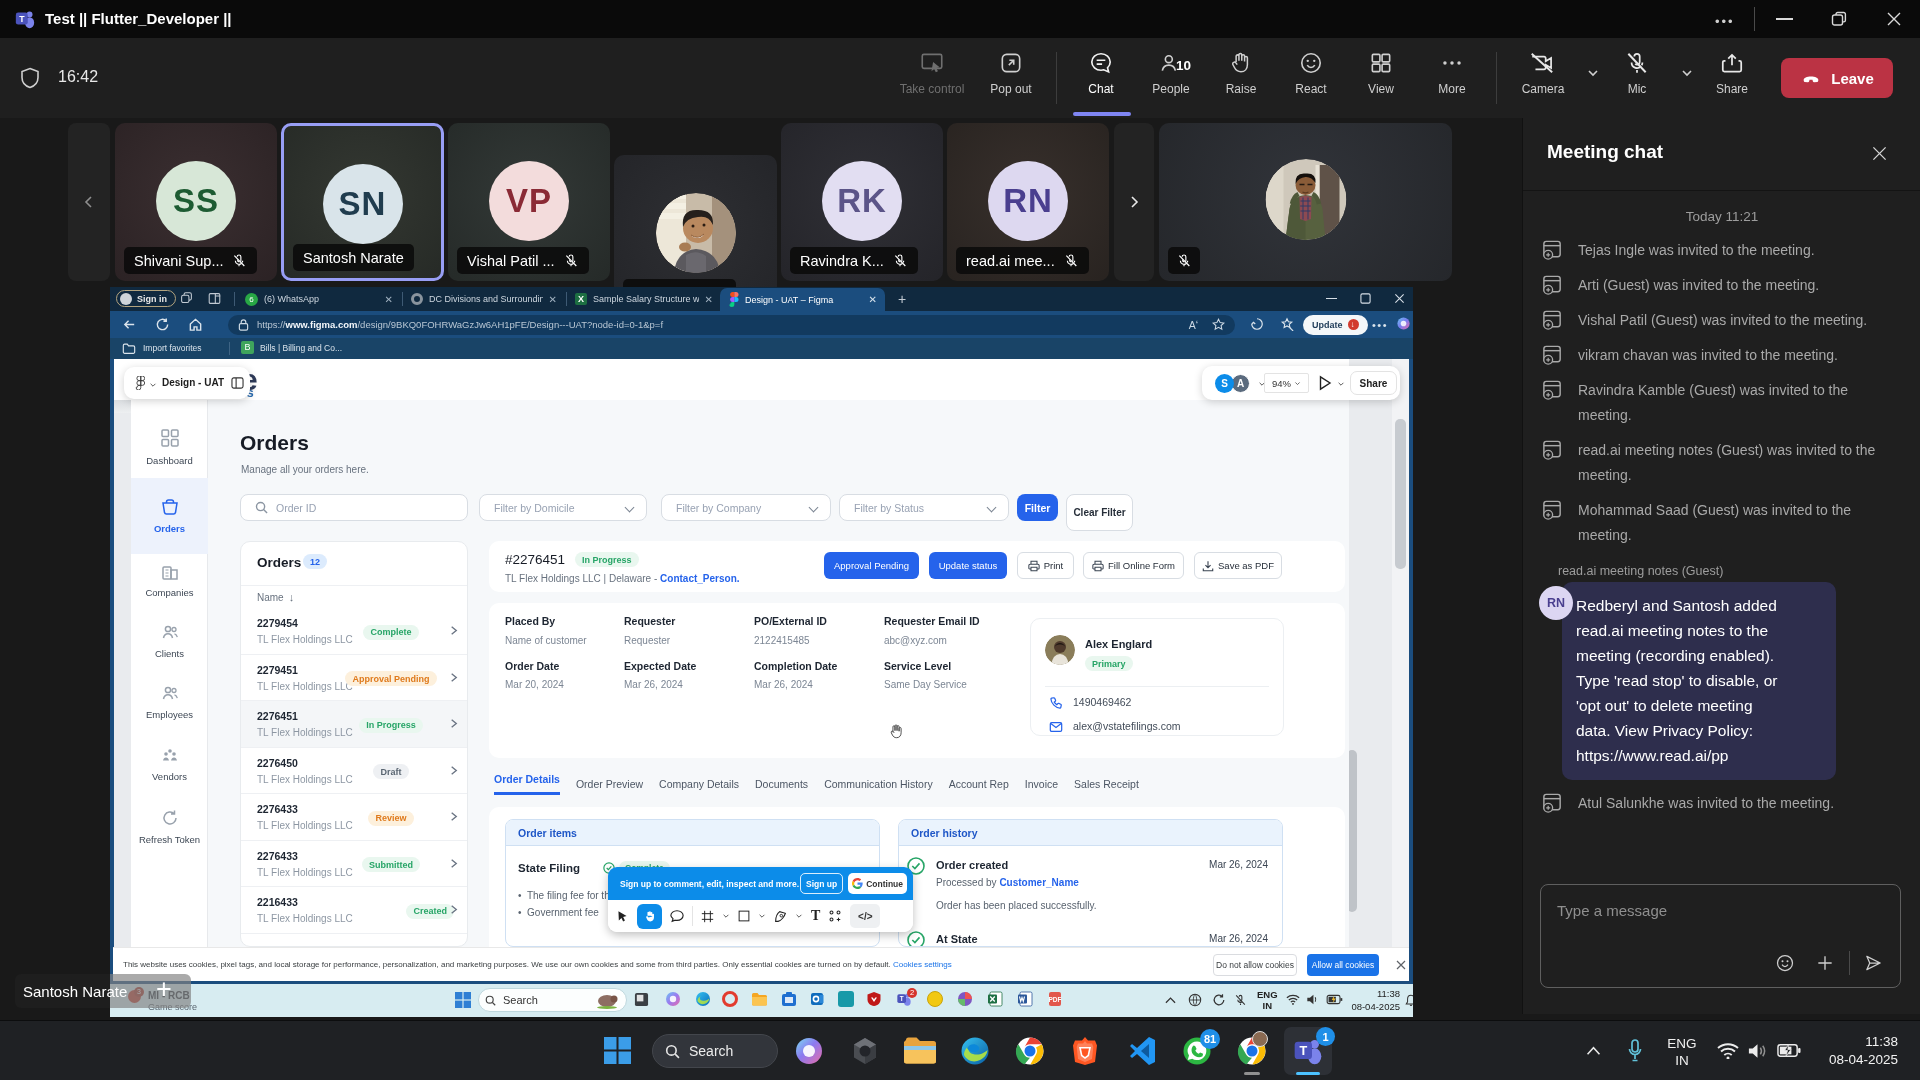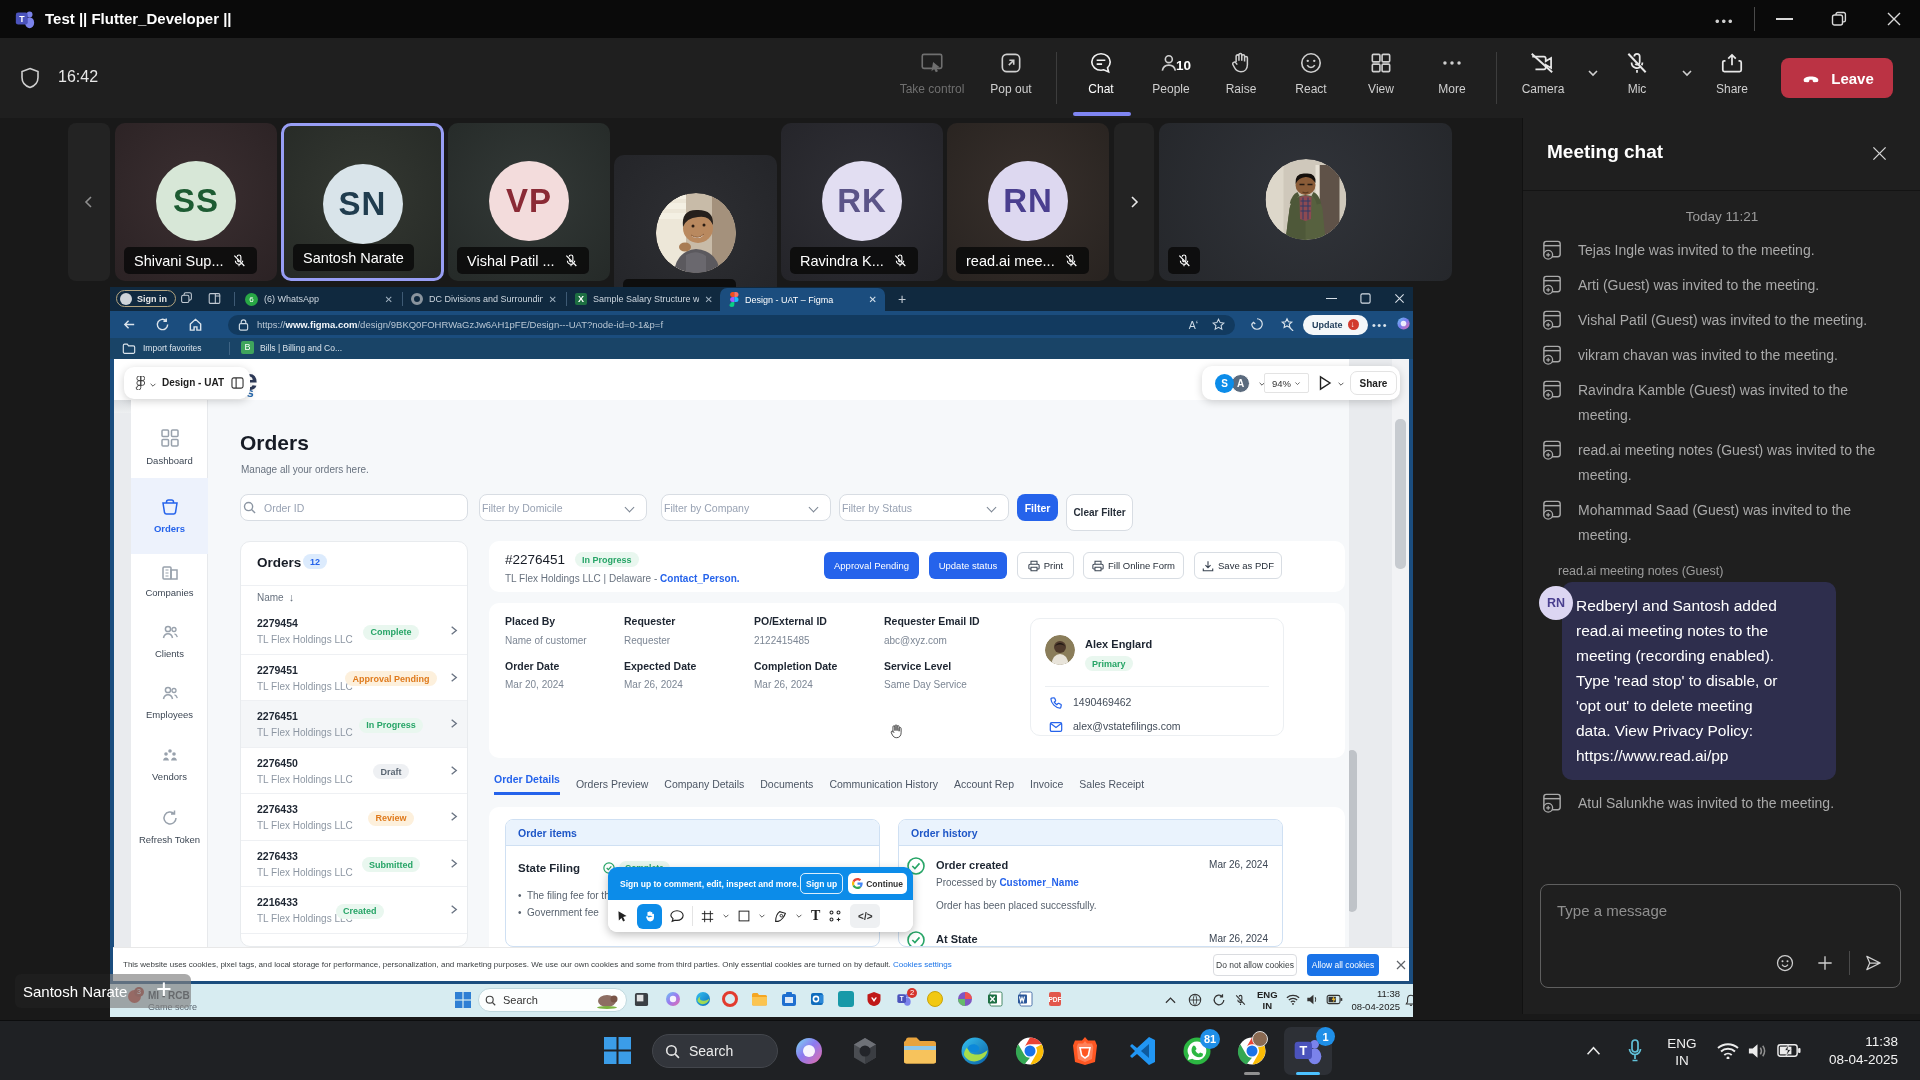--- a/index.html
+++ b/index.html
@@ -11,21 +11,21 @@
 .nl{position:absolute;left:9px;bottom:7px;height:27px;background:rgba(10,10,10,.87);border-radius:5px;color:#fff;font-size:14.5px;display:flex;align-items:center;padding:0 10px;gap:8px;white-space:nowrap}
 .tbtn{position:absolute;top:50px;width:70px;text-align:center;color:#cfcfcf;font-size:12px}
 .tbtn svg{display:block;margin:0 auto 6px}
 .badge{display:inline-flex;align-items:center;justify-content:center;border-radius:9px;font-size:9px;font-weight:bold;padding:2.5px 7px;white-space:nowrap}
 .bg-green{background:#e9f7ef;color:#27a567}
 .bg-orange{background:#fdf0dc;color:#df7a1c}
 .bg-gray{background:#eef0f3;color:#5a6672}
 .chatrow{position:absolute;left:1541px;width:345px;color:#a9a9a9;font-size:14px}
 .chatrow .ri{position:absolute;left:0;top:0}
 .chatrow .rt{display:block;margin-left:37px;line-height:25px}
-.inpill{position:absolute;background:#fff;border:1px solid #d8dde3;border-radius:8px;color:#98a2b3;font-size:10.5px;display:flex;align-items:center;padding:0 2px}
+.inpill{position:absolute;background:#fff;border:1px solid #d8dde3;border-radius:8px;color:#98a2b3;font-size:10.5px;display:flex;align-items:center;padding:0 14px}
 .dd::after{content:"";width:6px;height:6px;border-right:1.5px solid #7a8492;border-bottom:1.5px solid #7a8492;transform:rotate(45deg);position:absolute;right:13px;top:9px}
 .rowline{position:absolute;left:0;width:100%;height:1px;background:#eef0f3}
 </style>
 </head>
 <body>
 
 <div class="ab" style="left:0;top:0;width:1920px;height:38px;background:#0a0a0a">
   <svg class="ab" style="left:14px;top:8px" width="22" height="22" viewBox="0 0 24 24">
     <circle cx="17" cy="7" r="3.2" fill="#7b83eb"></circle>
     <ellipse cx="17" cy="16" rx="5" ry="6" fill="#7b83eb"></ellipse>
@@ -491,21 +491,21 @@
       <div class="ab" style="left:16px;top:9px;font-size:10.5px;font-weight:bold;color:#1d2531">2276433</div>
       <div class="ab" style="left:16px;top:26px;font-size:10px;color:#8d97a3">TL Flex Holdings LLC</div>
       <div class="ab" style="left:95px;top:13px;width:110px;text-align:center"><span class="badge bg-green">Submitted</span></div>
       <svg class="ab" style="left:207px;top:17px" width="11" height="11" viewBox="0 0 12 12">
             <path d="M4 2l5 4-5 4" fill="none" stroke="#6b7584" stroke-width="1.5"></path>
           </svg>
     </div>
         <div class="ab" style="left:0;top:345.0px;width:228px;height:46.5px;border-bottom:1px solid #eef0f3">
       <div class="ab" style="left:16px;top:9px;font-size:10.5px;font-weight:bold;color:#1d2531">2216433</div>
       <div class="ab" style="left:16px;top:26px;font-size:10px;color:#8d97a3">TL Flex Holdings LLC</div>
-      <div class="ab" style="left:95px;top:13px;width:110px;text-align:left"><span class="badge bg-green">Created</span></div>
+      <div class="ab" style="left:103px;top:13px;width:110px;text-align:right"><span class="badge bg-green">Created</span></div>
       <svg class="ab" style="left:207px;top:17px" width="11" height="11" viewBox="0 0 12 12">
             <path d="M4 2l5 4-5 4" fill="none" stroke="#6b7584" stroke-width="1.5"></path>
           </svg>
     </div>
   </div>
 
   <div class="ab" style="left:379px;top:182px;width:856px;height:51px;background:#fff;border-radius:10px">
     <div class="ab" style="left:16px;top:11px;font-size:13.5px;font-weight:normal;color:#171c26">#2276451</div>
     <span class="ab badge bg-green" style="left:86px;top:11px">In Progress</span>
     <div class="ab" style="left:16px;top:32px;font-size:10px;color:#68727f">TL Flex Holdings LLC | Delaware - <b style="color:#2563eb">Contact_Person.</b></div>
@@ -567,21 +567,21 @@
       <svg class="ab" style="left:18px;top:101px" width="14" height="14" viewBox="0 0 16 16">
             <rect x="1.5" y="3" width="13" height="10" rx="1.5" fill="none" stroke="#2563eb" stroke-width="1.4"></rect>
             <path d="M2 4l6 4.5L14 4" fill="none" stroke="#2563eb" stroke-width="1.4"></path>
           </svg>
       <div class="ab" style="left:42px;top:101px;font-size:10.5px;color:#424c59">alex@vstatefilings.com</div>
     </div>
   </div>
 
   <div class="ab fx" style="left:384px;top:413px;gap:16px;font-size:10.5px;color:#4c5664;height:24px;white-space:nowrap">
     <span style="color:#2563eb;font-weight:bold;border-bottom:3px solid #2563eb;padding-bottom:7px">Order Details</span>
-    <span>Orders Preview</span>
+    <span>Order Preview</span>
         <span>Company Details</span>
         <span>Documents</span>
         <span>Communication History</span>
         <span>Account Rep</span>
         <span>Invoice</span>
         <span>Sales Receipt</span>
   </div>
 
   <div class="ab" style="left:379px;top:448px;width:856px;height:140px;background:#fff;border-radius:10px 10px 0 0">
     <div class="ab" style="left:16px;top:12px;width:375px;height:128px;border:1px solid #cfe0f3;border-radius:8px;overflow:hidden">

